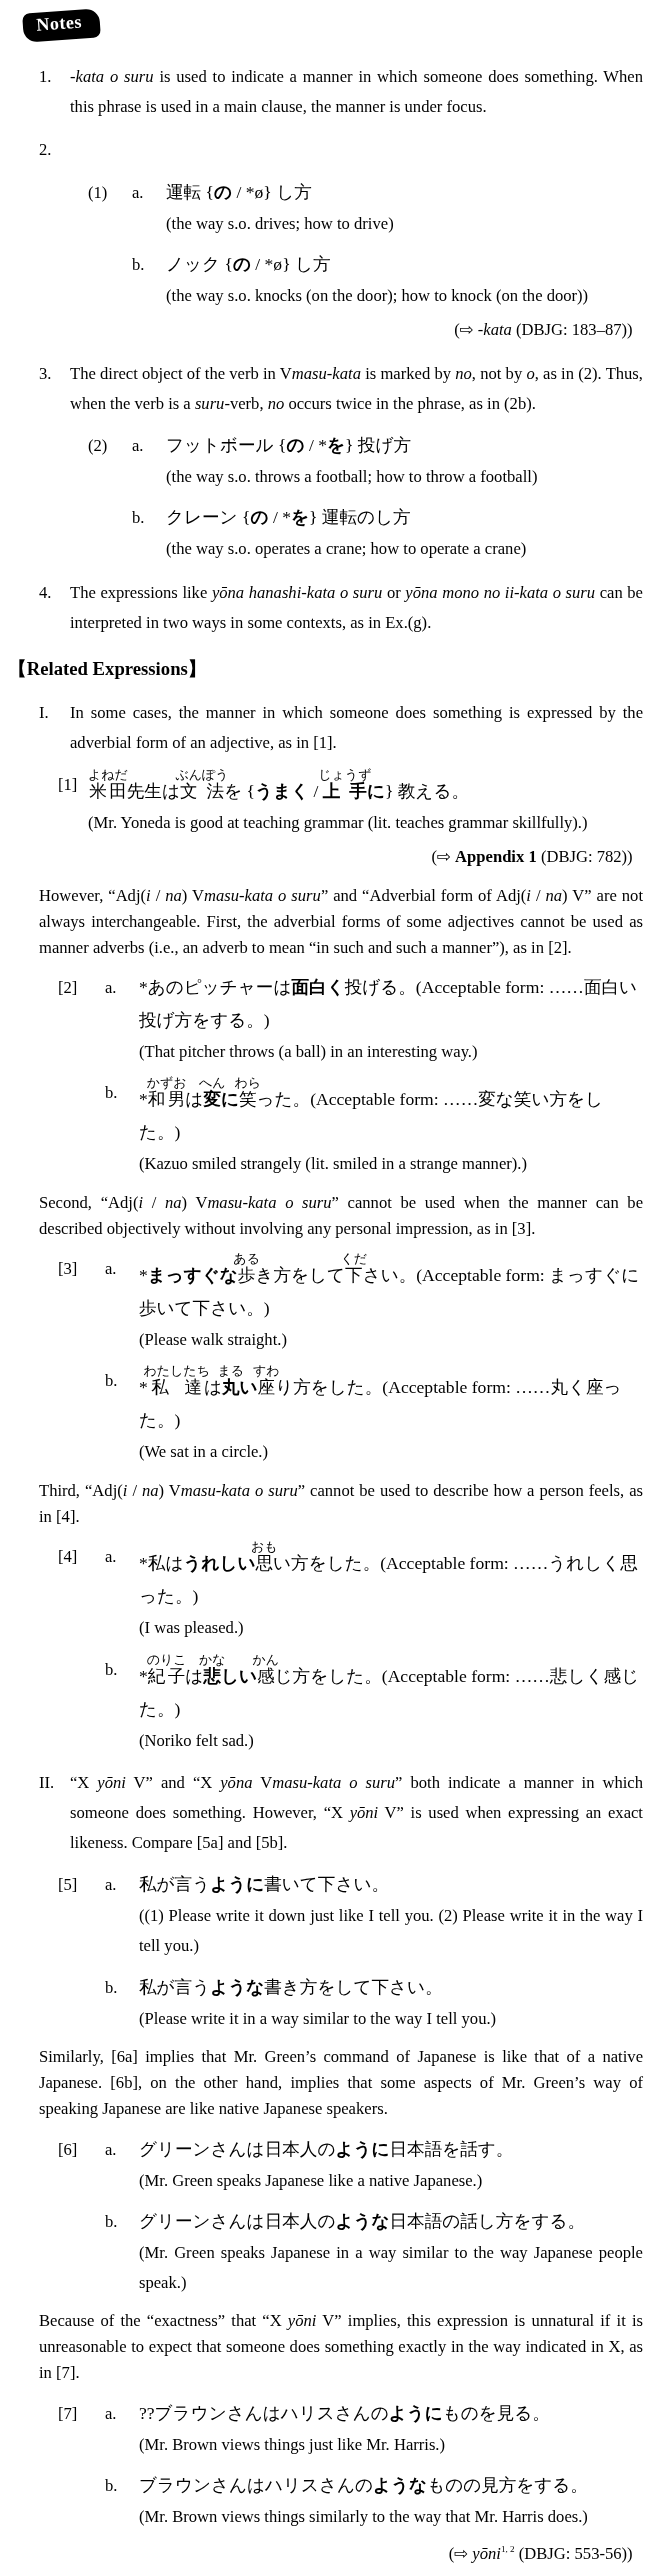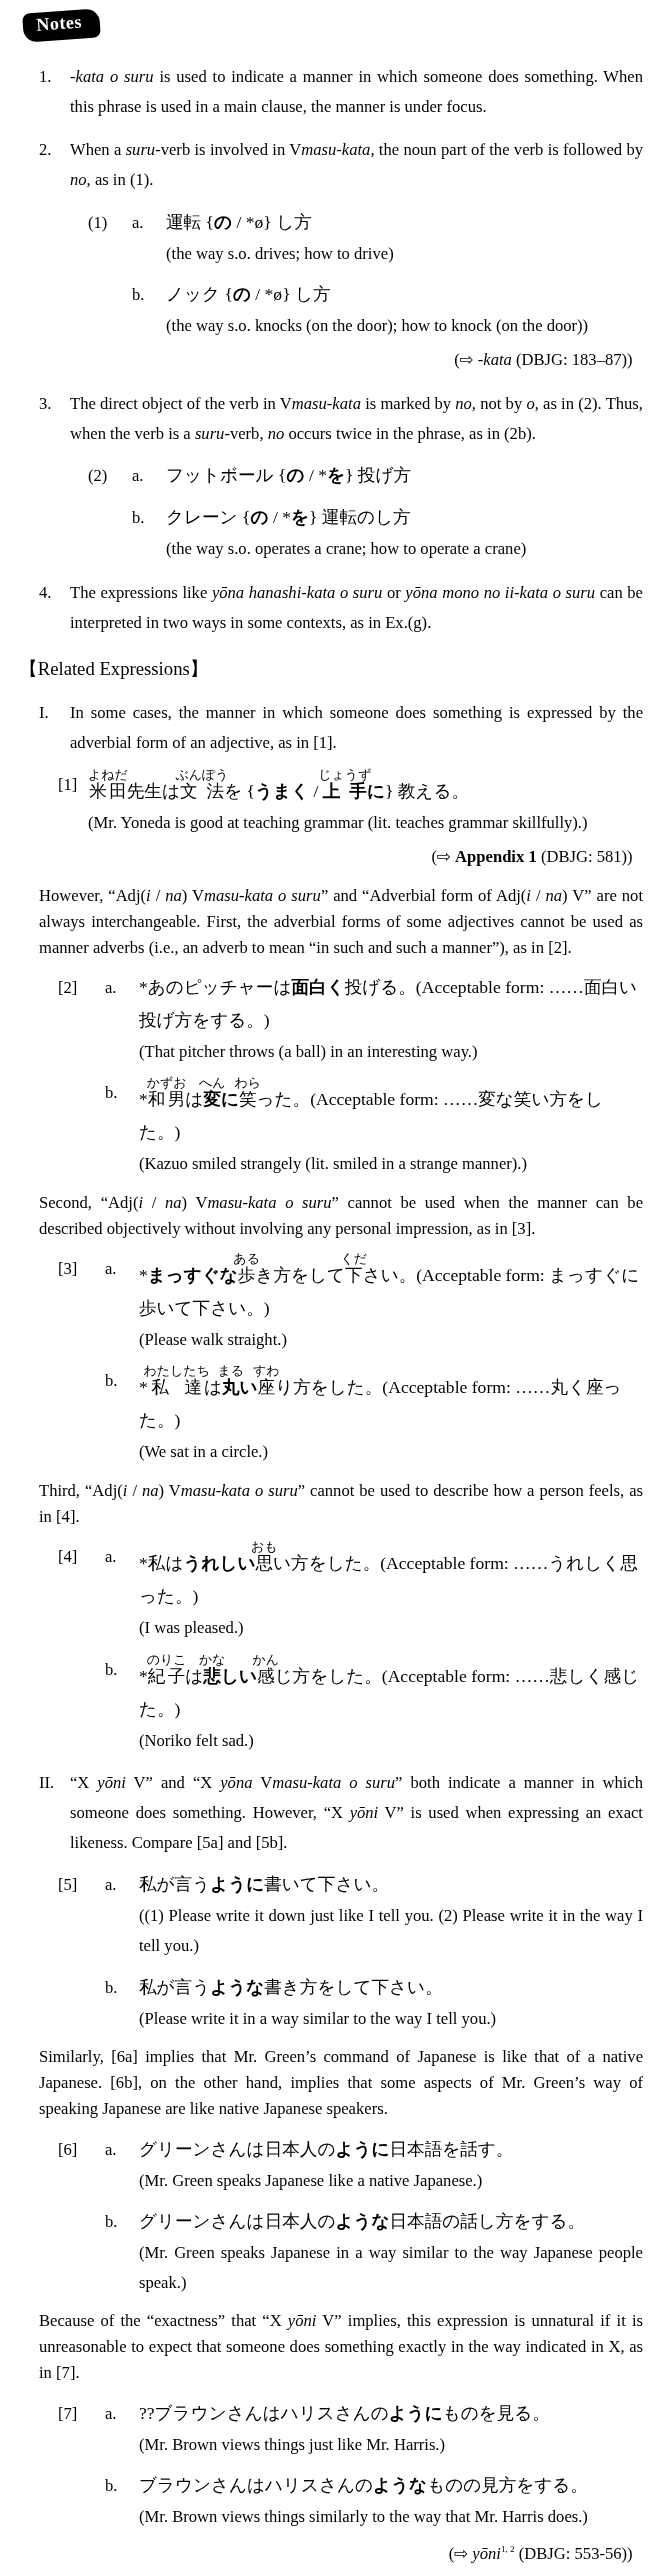--- a/index.html
+++ b/index.html
@@ -47,21 +47,21 @@
   .bex .blabel { flex:0 0 47px; line-height:33px; }
   .bex.single .blabel { flex:0 0 30px; }
   .bex .pitems { flex:1; }
 
   .jp { font-size:17.6px; line-height:33px; text-align:left; }
   .en { line-height:30px; text-align:justify; }
   ruby rt { font-size:13px; font-weight:normal; }
 
   .ref { text-align:right; line-height:30px; margin-top:4.2px; padding-right:10.4px; }
 
-  .re-header { font-size:18.7px; font-weight:normal; padding-left:19px; margin-top:14.5px; line-height:33px; }
+  .re-header { font-size:18.7px; font-weight:bold; padding-left:8px; margin-top:14.5px; line-height:33px; }
 
   .para { padding-left:39px; text-align:justify; line-height:26px; margin-top:10.4px; }
 
   .i  { font-style:italic; }
   .b  { font-weight:bold; }
   .bi { font-weight:normal; font-style:italic; }
   .sup { vertical-align:super; font-size:0.55em; line-height:0;text-align:right; }
   .arrow { font-family:"DejaVu Sans",sans-serif; }
 </style>
 </head>
@@ -75,21 +75,20 @@
     </div>
   </div>
 
   <div class="nitem">
     <span class="nnum">1.</span>
     <div class="ntext"><span class="i">-kata o suru</span><span> is used to indicate a manner in which someone does something. When this phrase is used in a main clause, the manner is under focus.</span></div>
   </div>
 
   <div class="nitem" style="margin-top:13.5px">
     <span class="nnum">2.</span>
-    <div class="ntext"><span>When a </span><span class="i">suru</span><span>-verb is involved in V</span><span class="i">masu-kata</span><span>, the noun part of the verb is followed by </span><span class="i">no</span><span>, as in (1).</span></div>
   </div>
 
   <div class="pex">
     <span class="plabel">(1)</span>
     <div class="pitems">
       <div class="exitem">
         <span class="letter">a.</span>
         <div class="extext">
           <div class="jp"><span>運転 {</span><span class="b">の</span><span> / *ø} し方</span></div>
           <div class="en"><span>(the way s.o. drives; how to drive)</span></div>
@@ -112,20 +111,21 @@
     <div class="ntext"><span>The direct object of the verb in V</span><span class="i">masu-kata</span><span> is marked by </span><span class="i">no</span><span>, not by </span><span class="i">o</span><span>, as in (2). Thus, when the verb is a </span><span class="i">suru</span><span>-verb, </span><span class="i">no</span><span> occurs twice in the phrase, as in (2b).</span></div>
   </div>
 
   <div class="pex">
     <span class="plabel">(2)</span>
     <div class="pitems">
       <div class="exitem">
         <span class="letter">a.</span>
         <div class="extext">
           <div class="jp"><span>フットボール {</span><span class="b">の</span><span> / *</span><span class="b">を</span><span>} 投げ方</span></div>
+          <div class="en"><span>(the way s.o. throws a football; how to throw a football)</span></div>
         </div>
       </div>
       <div class="exitem">
         <span class="letter">b.</span>
         <div class="extext">
           <div class="jp"><span>クレーン {</span><span class="b">の</span><span> / *</span><span class="b">を</span><span>} 運転のし方</span></div>
           <div class="en"><span>(the way s.o. operates a crane; how to operate a crane)</span></div>
         </div>
       </div>
     </div>
@@ -144,21 +144,21 @@
   </div>
 
   <div class="bex single">
     <span class="blabel">[1]</span>
     <div class="pitems">
       <div class="jp"><ruby><span>米田</span><rt>よねだ</rt></ruby><span>先生は</span><ruby><span>文法</span><rt>ぶんぽう</rt></ruby><span>を {</span><span class="b">うまく</span><span> / </span><ruby><span class="b">上手</span><rt>じょうず</rt></ruby><span class="b">に</span><span>} 教える。</span></div>
       <div class="en"><span>(Mr. Yoneda is good at teaching grammar (lit. teaches grammar skillfully).)</span></div>
     </div>
   </div>
 
-  <div class="ref"><span>(</span><span class="arrow">⇨</span><span> </span><span class="b">Appendix 1</span><span> (DBJG: 581))</span></div>
+  <div class="ref"><span>(</span><span class="arrow">⇨</span><span> </span><span class="b">Appendix 1</span><span> (DBJG: 782))</span></div>
 
   <div class="para"><span>However, “Adj(</span><span class="i">i</span><span> / </span><span class="i">na</span><span>) V</span><span class="i">masu-kata o suru</span><span>” and “Adverbial form of Adj(</span><span class="i">i</span><span> / </span><span class="i">na</span><span>) V” are not always interchangeable. First, the adverbial forms of some adjectives cannot be used as manner adverbs (i.e., an adverb to mean “in such and such a manner”), as in [2].</span></div>
 
   <div class="bex">
     <span class="blabel">[2]</span>
     <div class="pitems">
       <div class="exitem">
         <span class="letter">a.</span>
         <div class="extext">
           <div class="jp"><span>*あのピッチャーは</span><span class="b">面白く</span><span>投げる。(Acceptable form: ……面白い投げ方をする。)</span></div>

